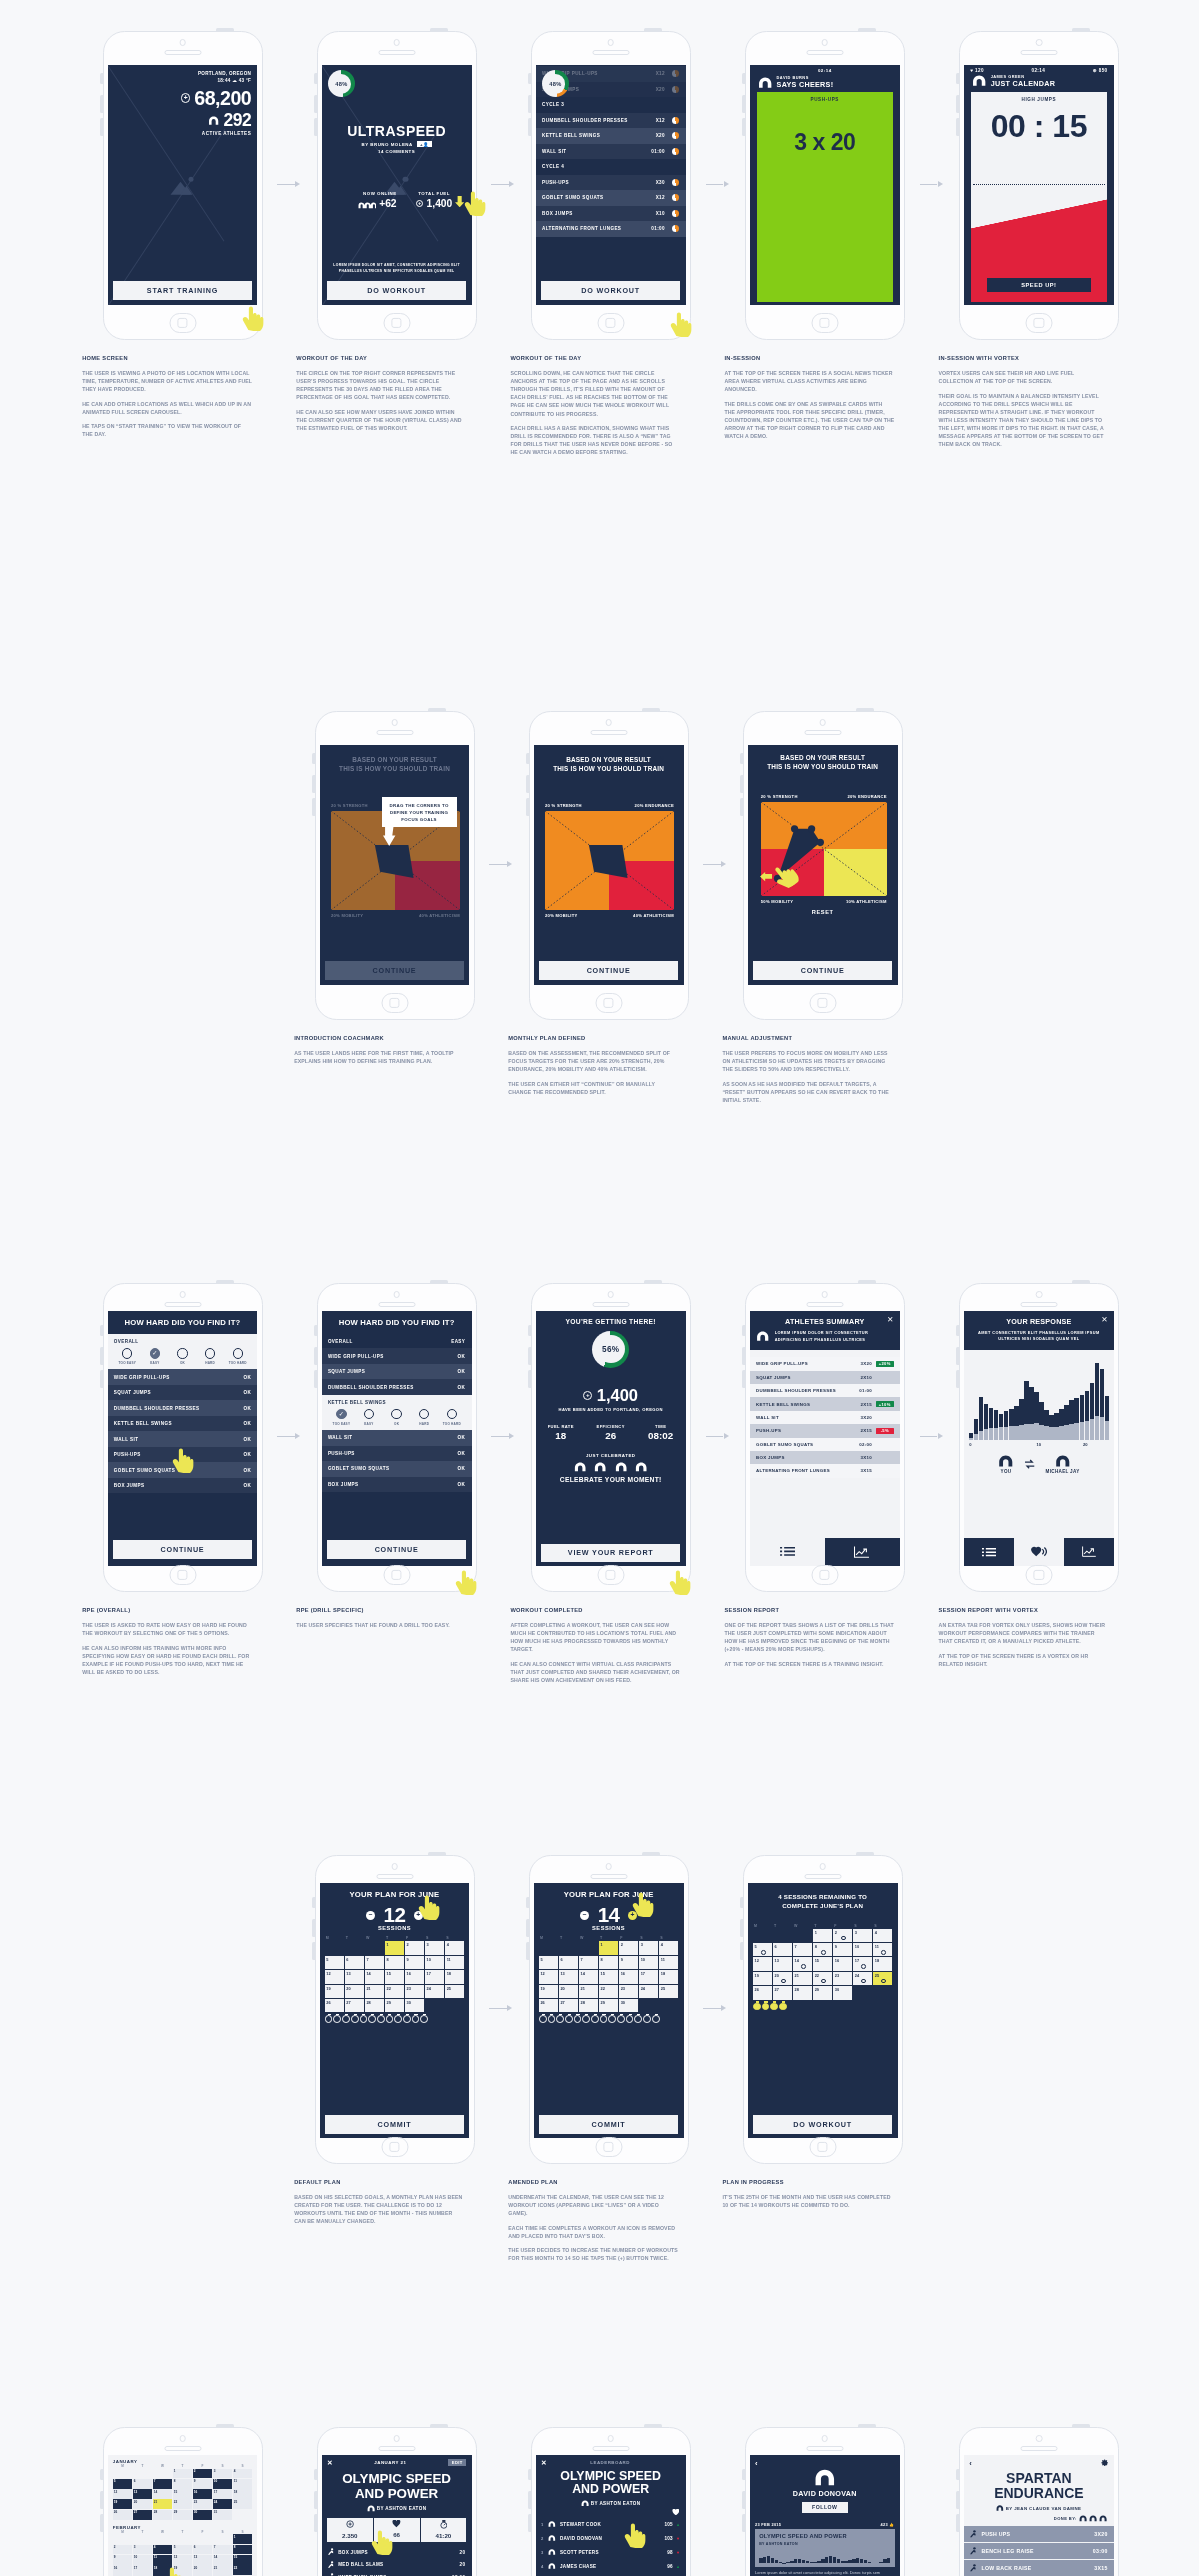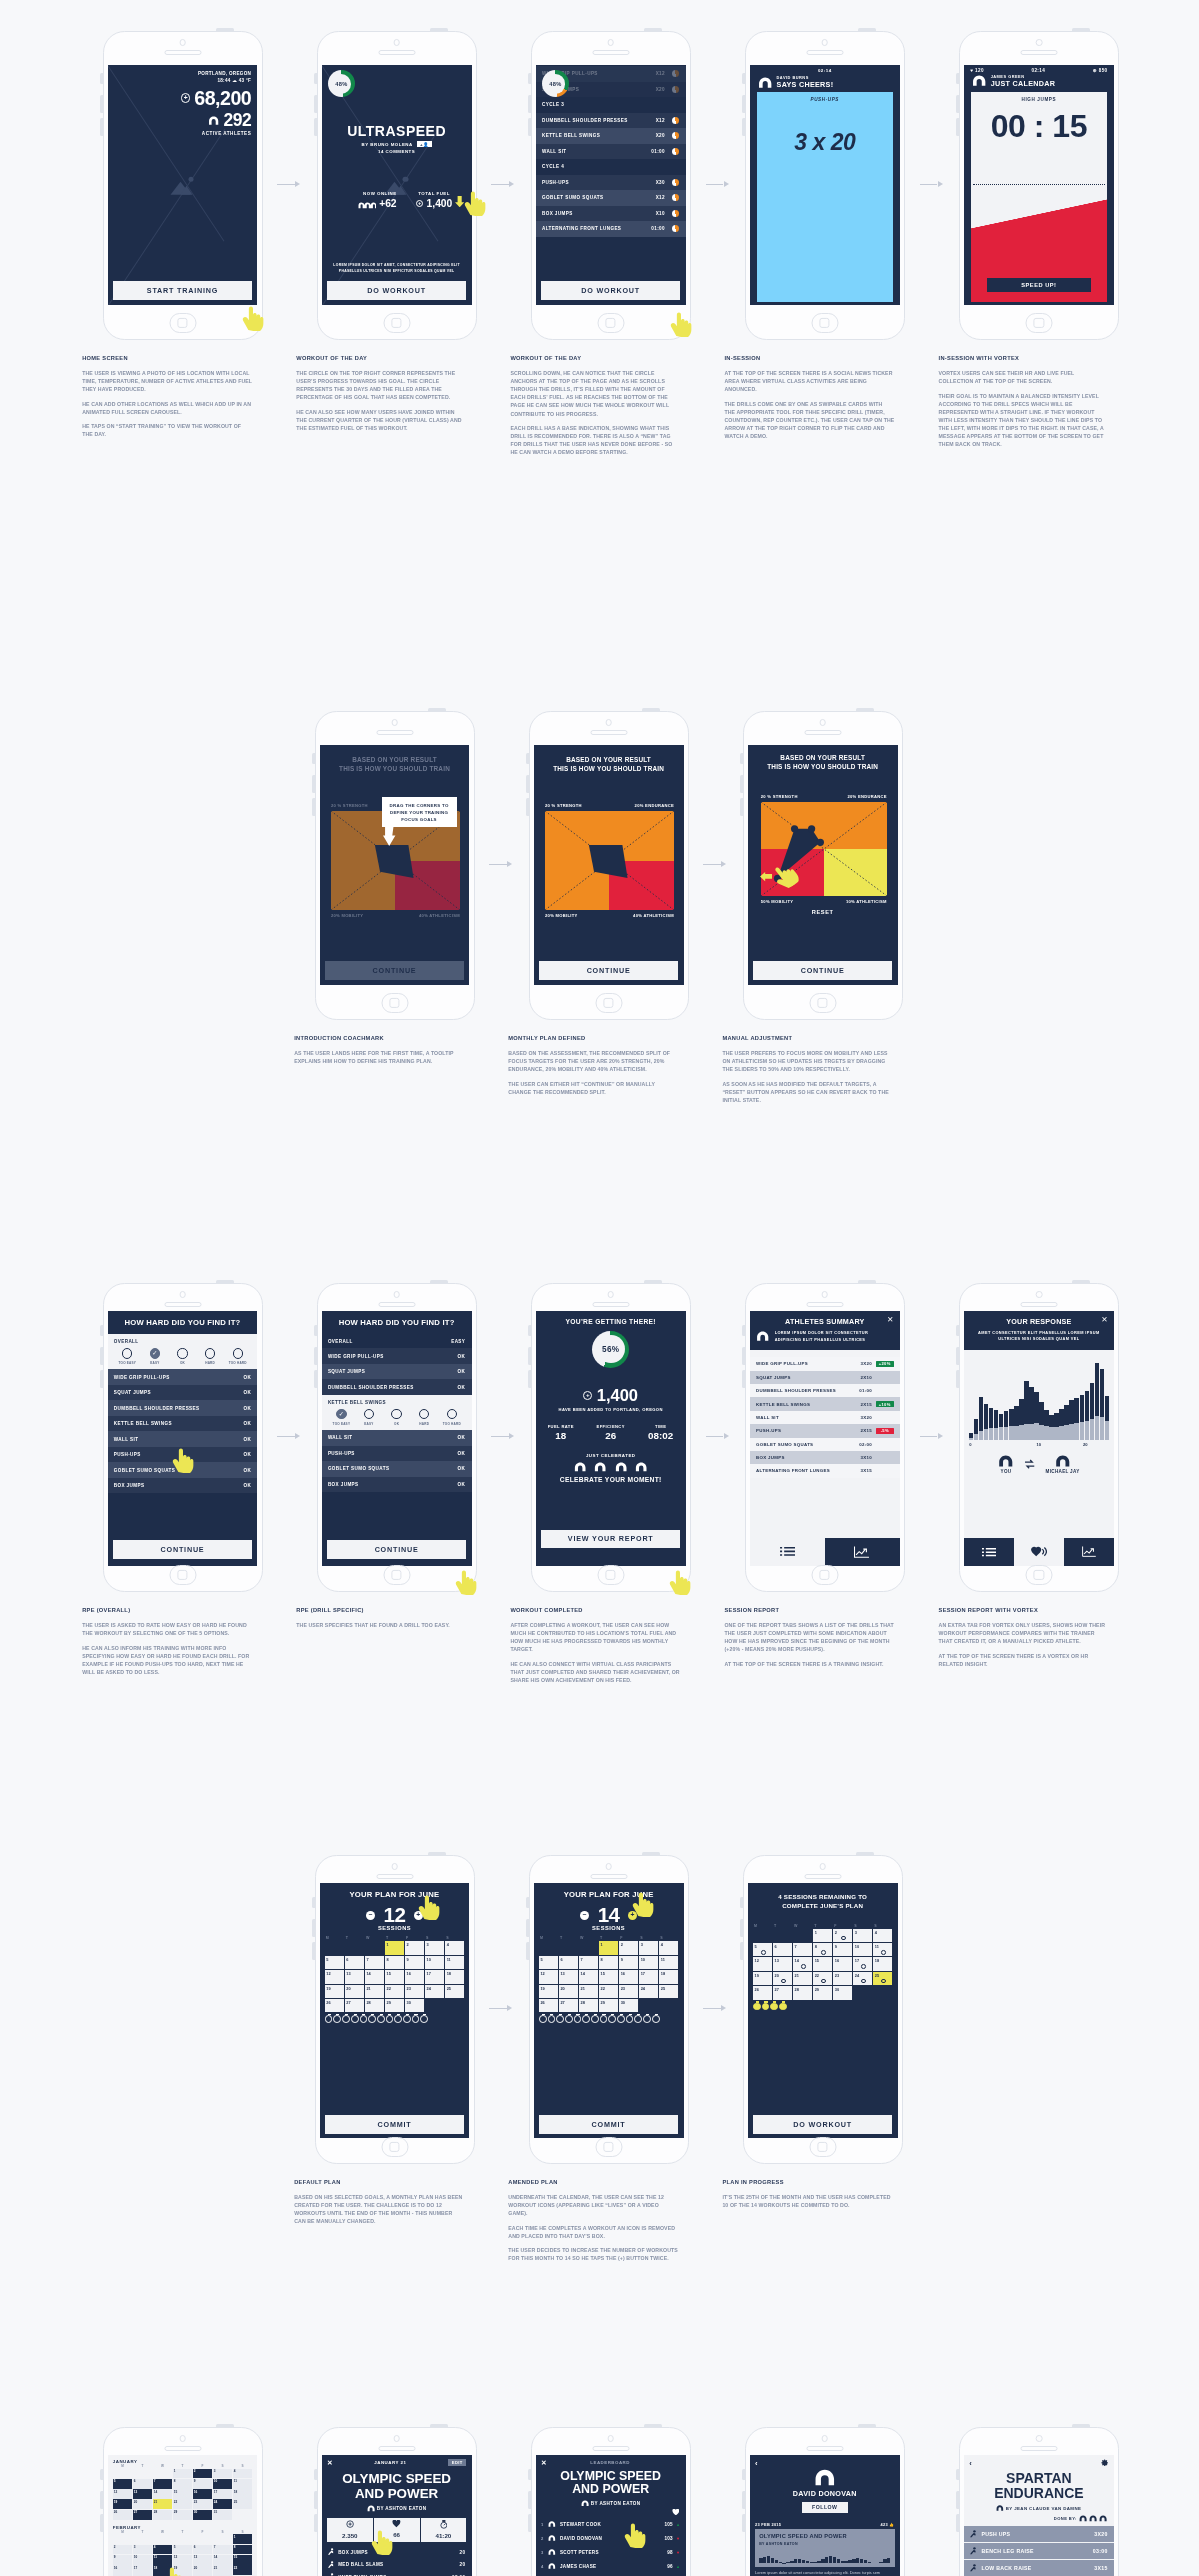--- a/index.html
+++ b/index.html
@@ -429,21 +429,21 @@
               <svg class="avt" width="14.4" height="11.3" viewBox="0 0 28 22">
                     <path d="M14 1C7.4 1 2 6.4 2 13v8h7v-8a5 5 0 0 1 10 0v8h7v-8c0-6.6-5.4-12-12-12z" fill="#fff"></path>
                   </svg>
             </span>
             <div style="color:#fff;">
               <div style="font-size:3.9px;font-weight:bold;letter-spacing:0.5px;">DAVID BURNS</div>
               <div style="font-size:7.2px;font-weight:bold;letter-spacing:0.3px;">SAYS CHEERS!</div>
             </div>
           </div>
         </div>
-        <div style="position:absolute;top:27px;left:7.2px;right:7.2px;bottom:3.1px;background:#7dd3fc;font-style:italic;">
+        <div style="position:absolute;top:27px;left:7.2px;right:7.2px;bottom:3.1px;background:#84cc16;">
           <div style="text-align:center;font-size:4.6px;font-weight:bold;color:#1e2d4a;letter-spacing:0.6px;padding-top:5.2px;">PUSH-UPS</div>
           <div style="text-align:center;font-size:23px;font-weight:bold;color:#1e2d4a;margin-top:27px;letter-spacing:-0.5px;">3 x 20</div>
         </div>
       </div>
       <span class="home"></span>
     </div>
     <div class="arrow"></div>
     <div class="cap">
       <h4>IN-SESSION</h4>
       <p>AT THE TOP OF THE SCREEN THERE IS A SOCIAL NEWS TICKER AREA WHERE VIRTUAL CLASS ACTIVITIES ARE BEING ANOUNCED.</p>
@@ -872,21 +872,21 @@
                 <path d="M14 1C7.4 1 2 6.4 2 13v8h7v-8a5 5 0 0 1 10 0v8h7v-8c0-6.6-5.4-12-12-12z" fill="#fff"></path>
               </svg>
           <svg class="avt" width="12.4" height="9.8" viewBox="0 0 28 22">
                 <path d="M14 1C7.4 1 2 6.4 2 13v8h7v-8a5 5 0 0 1 10 0v8h7v-8c0-6.6-5.4-12-12-12z" fill="#fff"></path>
               </svg>
           <svg class="avt" width="12.4" height="9.8" viewBox="0 0 28 22">
                 <path d="M14 1C7.4 1 2 6.4 2 13v8h7v-8a5 5 0 0 1 10 0v8h7v-8c0-6.6-5.4-12-12-12z" fill="#fff"></path>
               </svg>
         </div>
         <div style="text-align:center;color:#fff;font-size:6.7px;font-weight:bold;letter-spacing:0.3px;margin-top:4.6px;">CELEBRATE YOUR MOMENT!</div>
-        <div class="cta" style="bottom:18px;">VIEW YOUR REPORT</div>
+        <div class="cta" style="bottom:4px;">VIEW YOUR REPORT</div>
       </div>
       <span class="home"></span>
       <div class="finger" style="right:-2.1px;bottom:-4.1px;">
         <svg viewBox="0 0 46 56">
               <path d="M14 54 4 36c-3-6 4-10 8-5l3 4V13c0-6 8-6 8 0v12c0-5 7-5 7 0v3c0-5 7-5 7 0v4c0-4 6-4 6 1v9c0 7-4 14-10 16z" fill="#ece654"></path>
             </svg>
       </div>
     </div>
     <div class="arrow"></div>
     <div class="cap">

